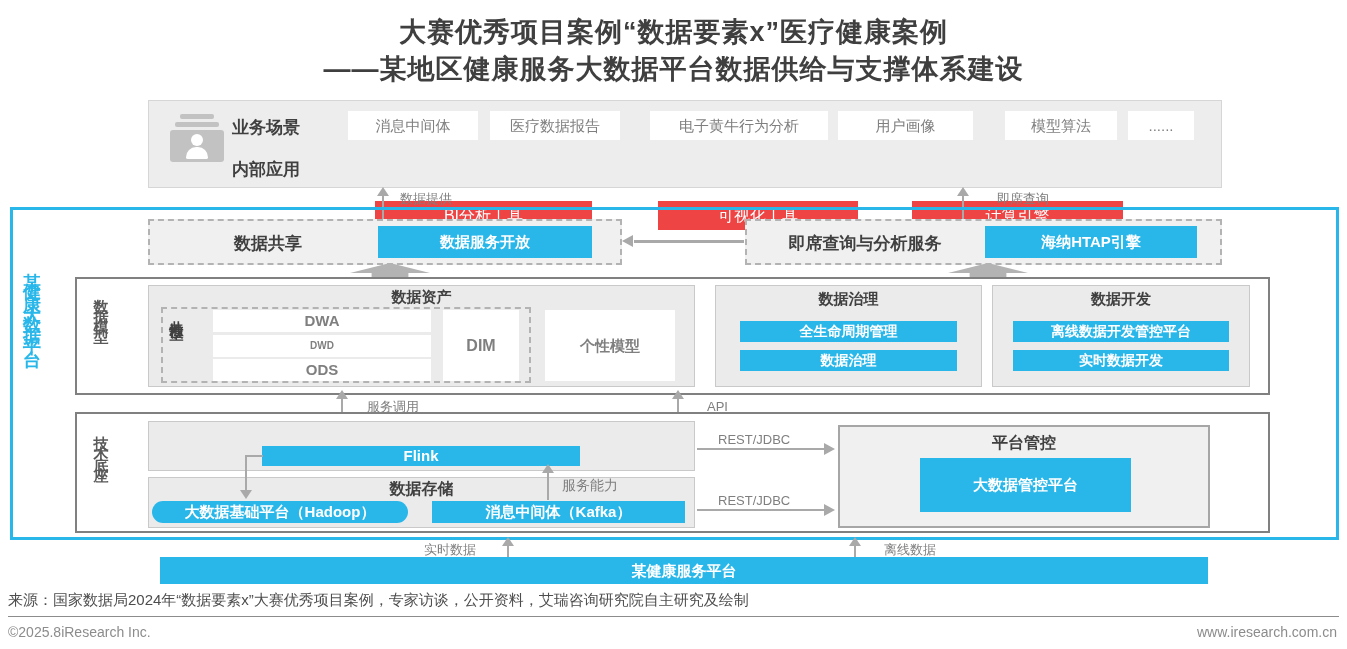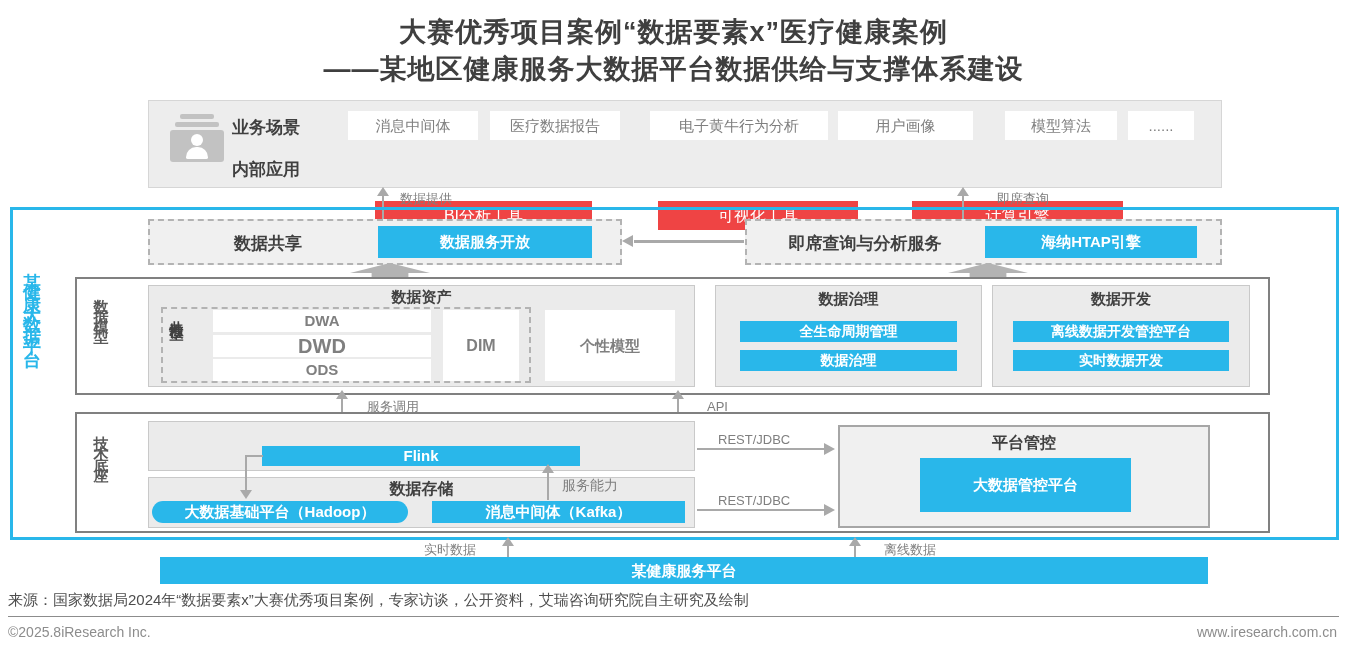--- a/index.html
+++ b/index.html
@@ -96,21 +96,21 @@
   <div class="abs block-arrow" style="left:948px;top:263px;width:80px;height:23px;"></div>
 
   <div class="abs section" style="left:75px;top:277px;width:1195px;height:118px;"></div>
   <div class="abs vtext" style="left:91px;top:287px;height:100px;font-size:15px;font-weight:bold;color:#595959;letter-spacing:10px;">数据模型</div>
 
   <div class="abs gray-box" style="left:148px;top:285px;width:547px;height:102px;"></div>
   <div class="abs box-title ctr" style="left:148px;top:288px;width:547px;">数据资产</div>
   <div class="abs dashed-inner" style="left:161px;top:307px;width:370px;height:76px;"></div>
   <div class="abs vtext" style="left:168px;top:310px;height:72px;font-size:14px;font-weight:bold;color:#404040;letter-spacing:2px;">共性模型</div>
   <div class="abs white-cell" style="left:213px;top:310px;width:218px;height:22px;line-height:22px;font-size:15px;">DWA</div>
-  <div class="abs white-cell" style="left:213px;top:335px;width:218px;height:22px;line-height:22px;font-size:20px;">DWD</div>
+  <div class="abs white-cell" style="left:213px;top:335px;width:218px;height:22px;line-height:22px;font-size:10px;">DWD</div>
   <div class="abs white-cell" style="left:213px;top:359px;width:218px;height:22px;line-height:22px;font-size:15px;">ODS</div>
   <div class="abs white-cell" style="left:443px;top:310px;width:76px;height:71px;line-height:71px;font-size:16px;">DIM</div>
   <div class="abs white-cell" style="left:545px;top:310px;width:130px;height:71px;line-height:71px;font-size:15px;">个性模型</div>
 
   <div class="abs gray-box" style="left:715px;top:285px;width:267px;height:102px;"></div>
   <div class="abs box-title ctr" style="left:715px;top:290px;width:267px;">数据治理</div>
   <div class="abs cyan-btn" style="left:740px;top:321px;width:217px;height:21px;line-height:21px;font-size:14px;">全生命周期管理</div>
   <div class="abs cyan-btn" style="left:740px;top:350px;width:217px;height:21px;line-height:21px;font-size:14px;">数据治理</div>
 
   <div class="abs gray-box" style="left:992px;top:285px;width:258px;height:102px;"></div>

